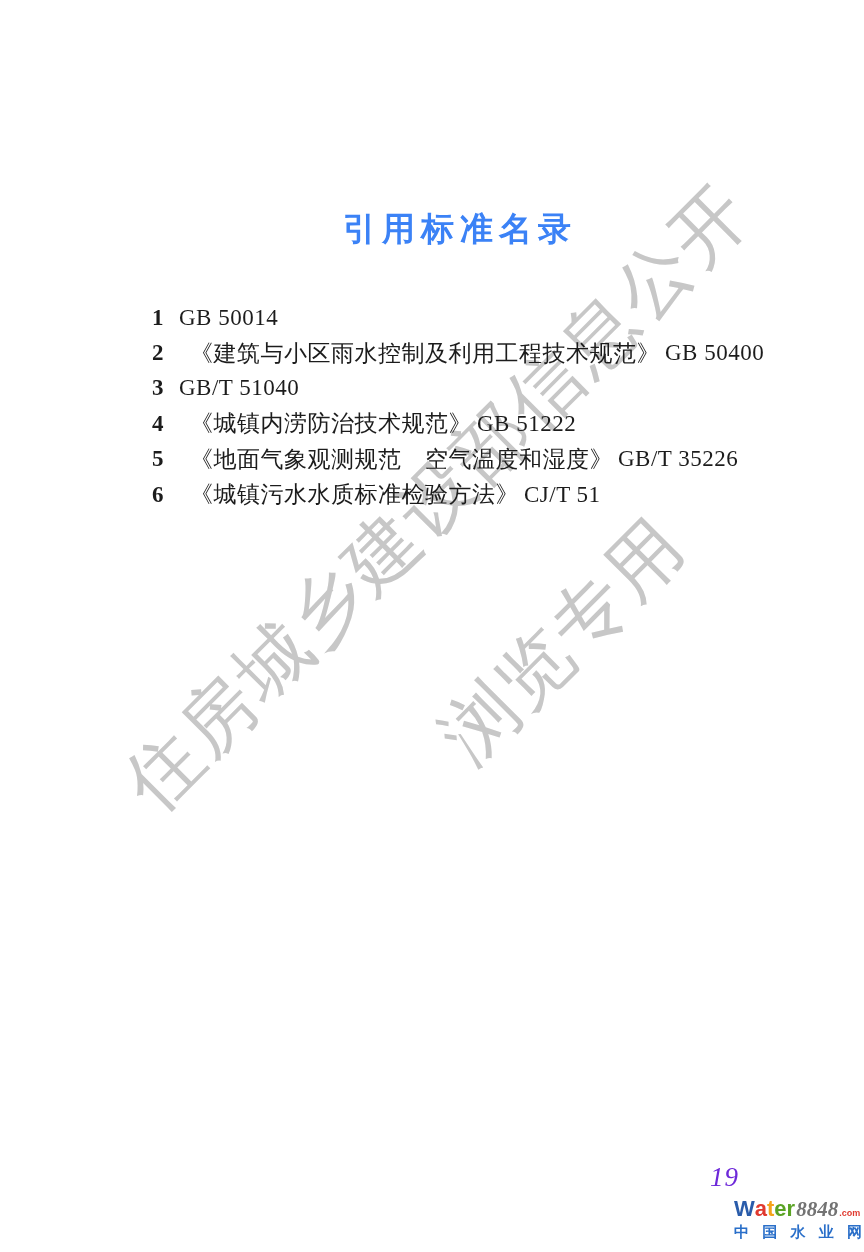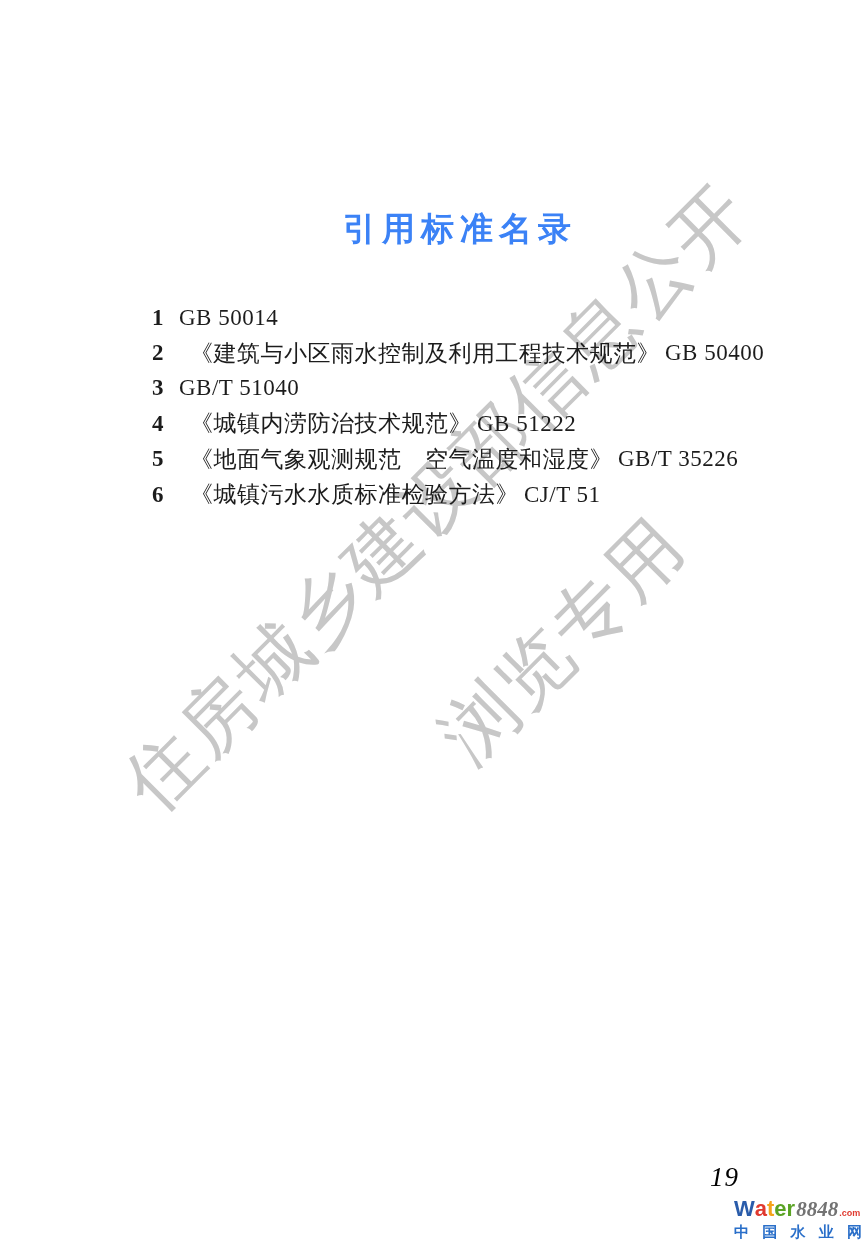--- a/index.html
+++ b/index.html
@@ -65,21 +65,21 @@
   .ref-name { margin-left: 16px; }
   .ref-code { margin-left: 5px; }
   
   .page-number {
     position: absolute;
     left: 710px;
     top: 1162px;
     z-index: 2;
     font-size: 27px;
     font-style: italic;
-    color: #000000;
+    color: #6d28d9;
     letter-spacing: 1px;
   }
   
   .site-logo {
     position: absolute;
     left: 734px;
     top: 1193px;
     width: 128px;
     z-index: 3;
     font-family: "Liberation Sans", "DejaVu Sans", sans-serif;

